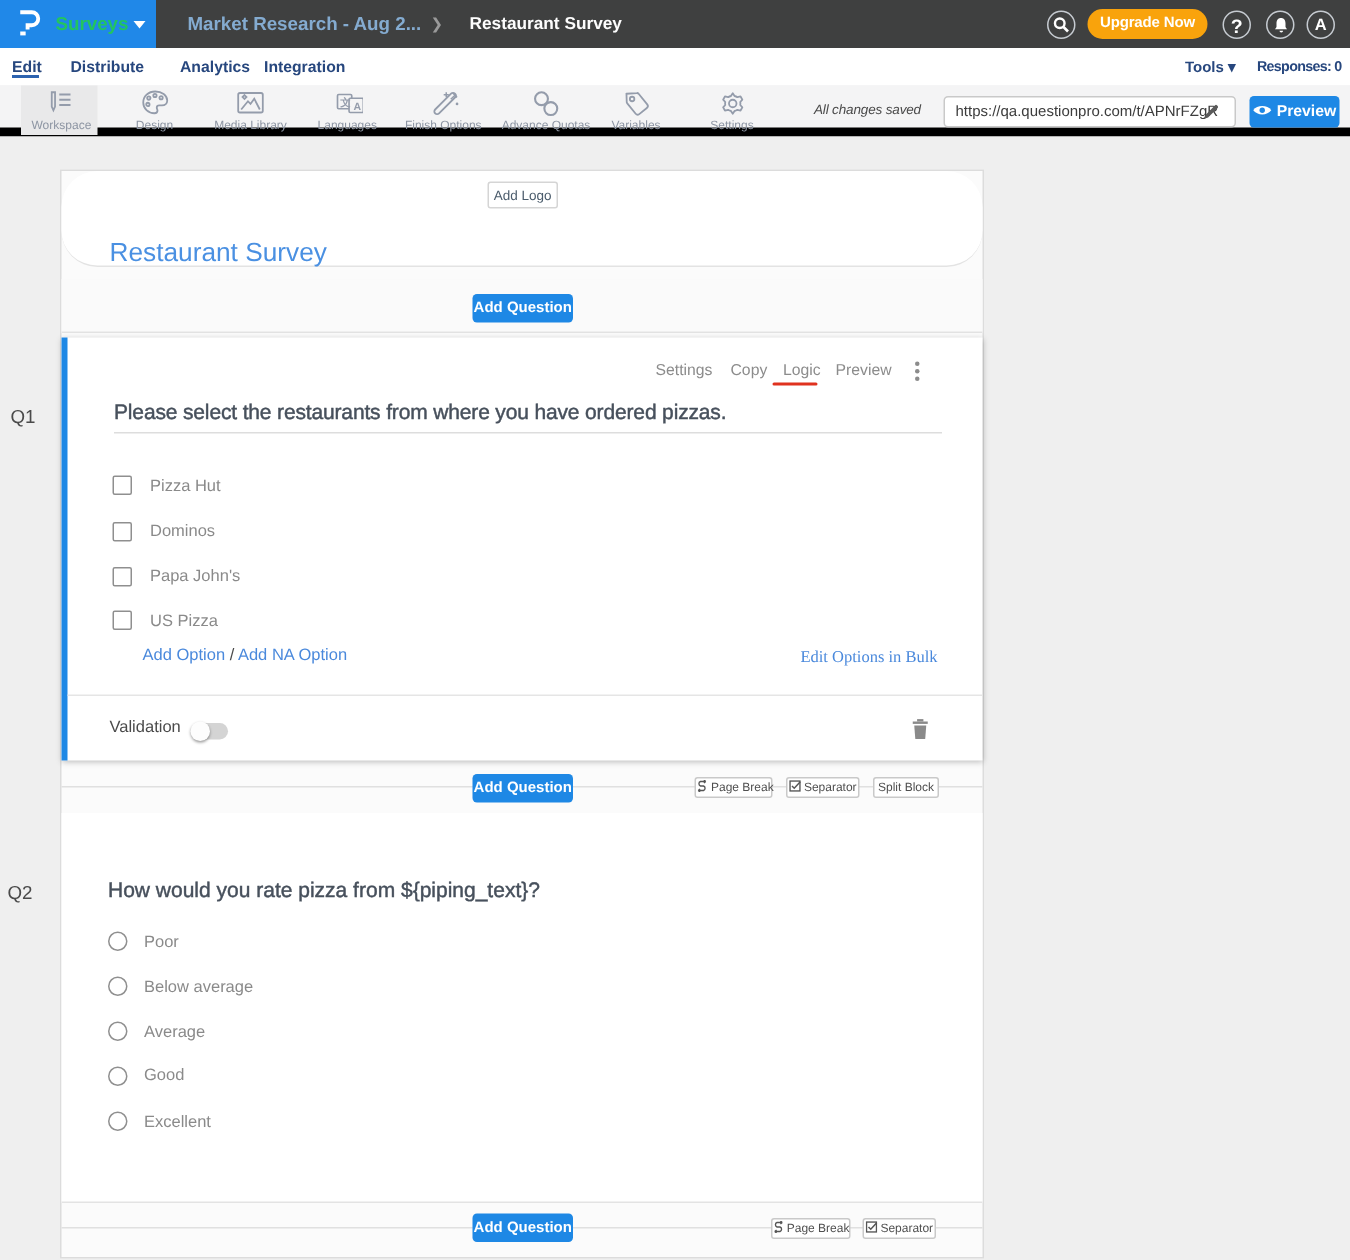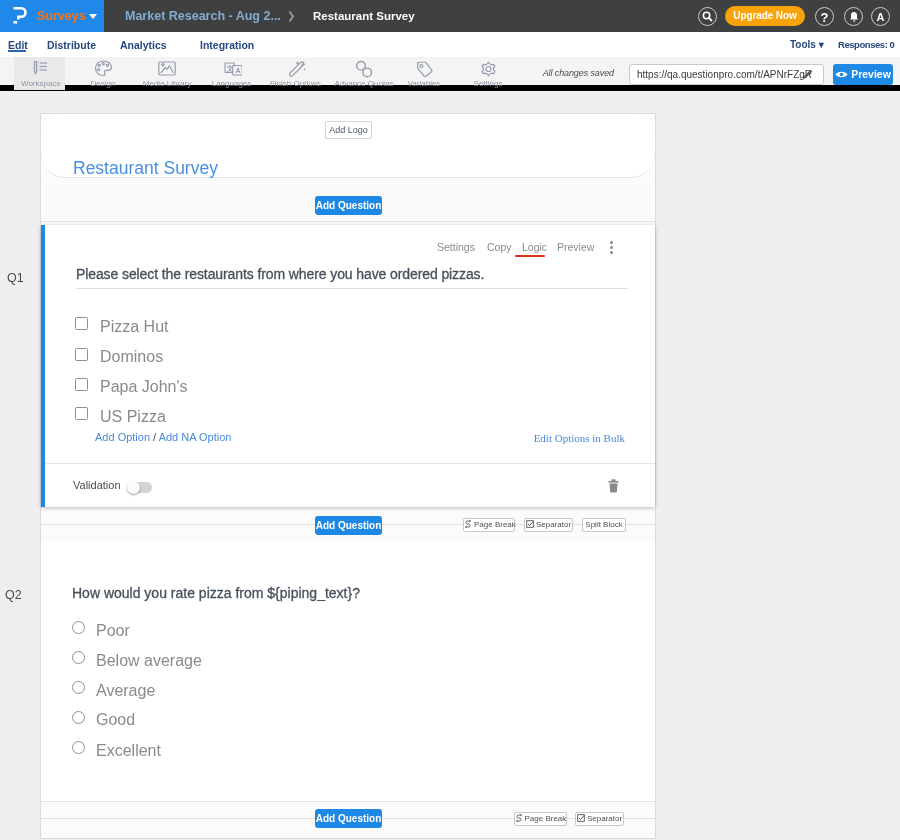--- a/index.html
+++ b/index.html
@@ -1,21 +1,21 @@
 <!DOCTYPE html>
 <html><head>
 <meta charset="utf-8">
 <style>
   * { margin:0; padding:0; box-sizing:border-box; }
   html,body { width:900px; height:840px; font-family:"Liberation Sans", sans-serif; background:#efefef; overflow:hidden; }
   
   .topbar { position:absolute; left:0; top:0; width:900px; height:32px; background:#3f4040; }
   .topbar .blue { position:absolute; left:0; top:0; width:104px; height:32px; background:#2088e8; }
   .logo { position:absolute; left:13px; top:6px; }
-  .surveys { position:absolute; left:37px; top:9px; color:#f97316; font-size:12.5px; font-weight:700; }
+  .surveys { position:absolute; left:37px; top:9px; color:#22c55e; font-size:12.5px; font-weight:700; }
   .caret { position:absolute; left:89px; top:13.5px; width:0; height:0; border-left:4.5px solid transparent; border-right:4.5px solid transparent; border-top:5.5px solid #fff; }
   .bc1 { position:absolute; left:125px; top:9px; color:#84abd0; font-size:12.5px; font-weight:700; }
   .bcsep { position:absolute; left:287px; top:10px; color:#9a9a9a; font-size:10px; }
   .bc2 { position:absolute; left:313px; top:9.5px; color:#fdfdfd; font-size:11.5px; font-weight:700; }
   .circ { position:absolute; top:6.5px; width:19px; height:19px; border:1.5px solid #c6cbd1; border-radius:50%; color:#fff; text-align:center; }
   .upgrade { position:absolute; left:725px; top:6px; width:80px; height:20px; background:#f9a30c; border-radius:10px; color:#fff; font-size:10px; font-weight:700; text-align:center; line-height:20px; letter-spacing:-0.1px; }
   
   .tabsbar { position:absolute; left:0; top:32px; width:900px; height:25px; background:#fff; }
   .tab { position:absolute; top:7px; color:#27477e; font-size:10.5px; font-weight:700; }
   .editline { position:absolute; left:8px; top:17.5px; width:18px; height:2px; background:#2d63b0; }
@@ -43,21 +43,21 @@
   .smallbtn .bicon { vertical-align:-1px; margin-right:2px; }
   .smallbtn { position:absolute; height:14px; background:#fff; border:1px solid #c9c9c9; border-radius:2px; font-size:8px; color:#4f4f4f; text-align:center; line-height:12.5px; white-space:nowrap; }
   
   .q1 { position:absolute; left:0; top:111px; width:614px; height:282px; background:#fff; border-left:4px solid #1e88e5; box-shadow:0 1px 4px rgba(0,0,0,0.25); }
   .qtab { position:absolute; top:15.5px; font-size:10.5px; color:#8c8c8c; }
   .redline { position:absolute; left:470px; top:29.5px; width:30px; height:2.5px; background:#e0321f; border-radius:2px; }
   .dots { position:absolute; left:565px; top:16px; width:3px; }
   .dot { width:3px; height:3px; border-radius:50%; background:#8c8c8c; margin-bottom:2px; }
   .qtext1 { position:absolute; left:31px; top:41px; width:552px; font-size:14px; color:#47505c; font-weight:500; -webkit-text-stroke:0.3px #47505c; line-height:16px; border-bottom:1px solid #ddd; padding-bottom:6px; letter-spacing:-0.1px; }
   .cb { position:absolute; left:30px; width:13px; height:13px; border:1.5px solid #8f8f8f; border-radius:1.5px; background:#fff; }
-  .optlbl { position:absolute; left:55px; font-size:16px; color:#8a8a8a; }
+  .optlbl { position:absolute; left:55px; font-size:11px; color:#8a8a8a; }
   .addopt { position:absolute; left:50px; top:206px; font-size:11px; color:#4a89dc; }
   .bulk { position:absolute; right:30px; top:207px; font-size:11px; color:#4a89dc;font-family:Liberation Serif, serif; }
   .q1div { position:absolute; left:0; top:238px; width:610px; height:1px; background:#e5e5e5; }
   .validation { position:absolute; left:28px; top:253.5px; font-size:11px; color:#4a4a4a; }
   .toggle { position:absolute; left:83px; top:257px; width:24px; height:11px; background:#d4d4d4; border-radius:6px; }
   .knob { position:absolute; left:-1px; top:-1px; width:13px; height:13px; background:#fdfdfd; border-radius:50%; box-shadow:0 1px 2px rgba(0,0,0,0.4); }
   
   .q2 { position:absolute; left:0; top:428px; width:614px; height:260px; background:#fff; border-bottom:1px solid #e3e3e3; }
   .qtext2 { position:absolute; left:31px; top:43px; font-size:14px; color:#47505c; font-weight:500; -webkit-text-stroke:0.3px #47505c; }
   .radio { position:absolute; left:31px; width:13px; height:13px; border:1.5px solid #8f8f8f; border-radius:50%; background:#fff; }
@@ -91,21 +91,21 @@
       </svg>
   </div>
   <div class="circ" style="left:871px; font-size:11px; font-weight:700; line-height:19px;">A</div>
 </div>
 
 <div class="tabsbar">
   <div class="tab" style="left:8px;">Edit</div>
   <div class="editline"></div>
   <div class="tab" style="left:47px;">Distribute</div>
   <div class="tab" style="left:120px;">Analytics</div>
-  <div class="tab" style="left:200px;">Integration</div>
+  <div class="tab" style="left:176px;">Integration</div>
   <div class="tab" style="left:790px; font-size:10px;">Tools ▾</div>
   <div class="tab" style="left:838px; font-size:9.5px; white-space:nowrap; letter-spacing:-0.45px;">Responses: 0</div>
 </div>
 
 <div class="toolbar">
   <div class="active-tile"></div>
   <div class="tool" style="left:21px; width:37px;">
     <svg width="20" height="17" viewBox="0 0 20 17" stroke="#949cab" fill="none" stroke-width="1.2">
       <path d="M4.5 1.5 V11 L5.6 13.5 L6.7 11 V1.5 Z"></path>
         <line x1="9.5" y1="3" x2="17" y2="3"></line>

